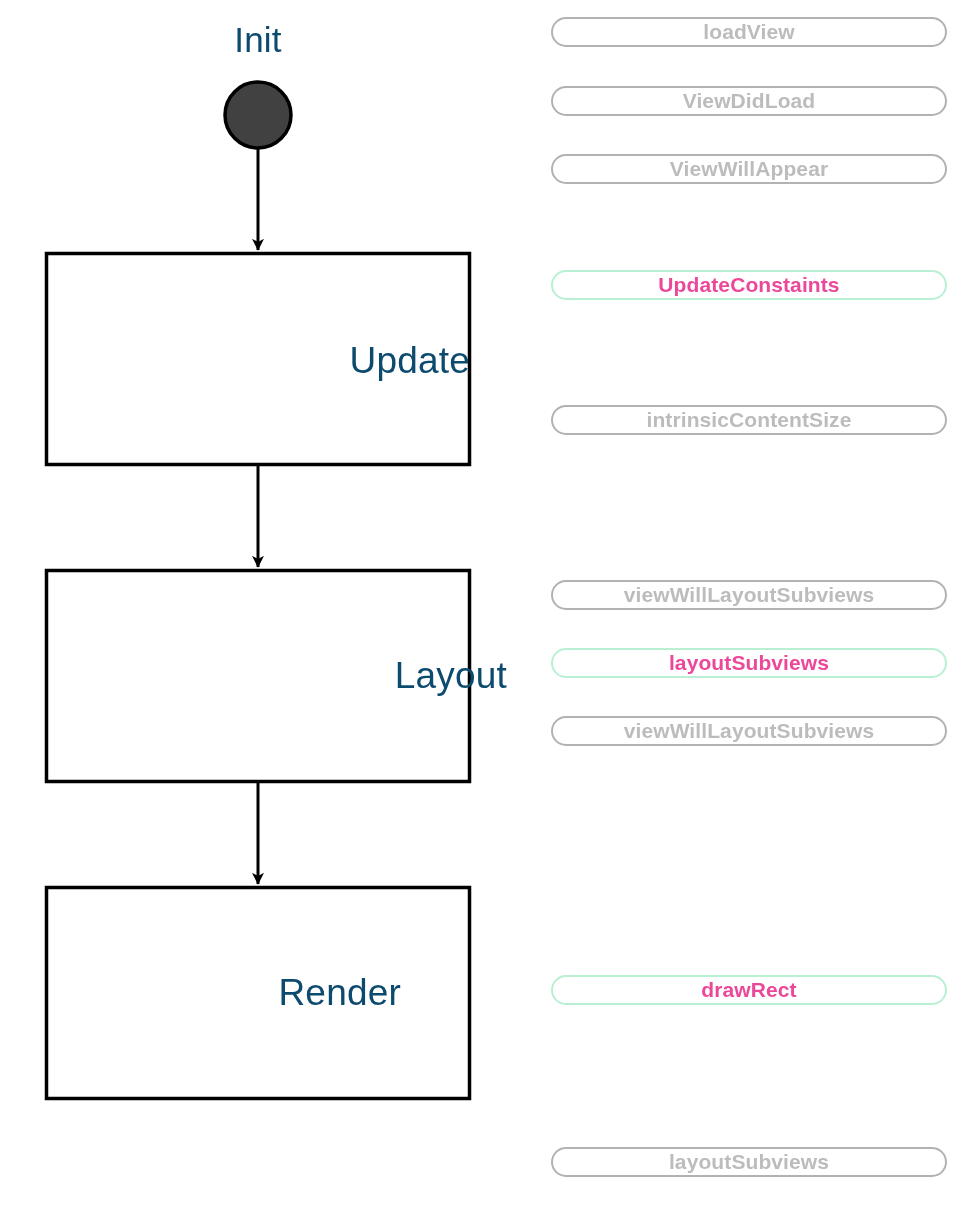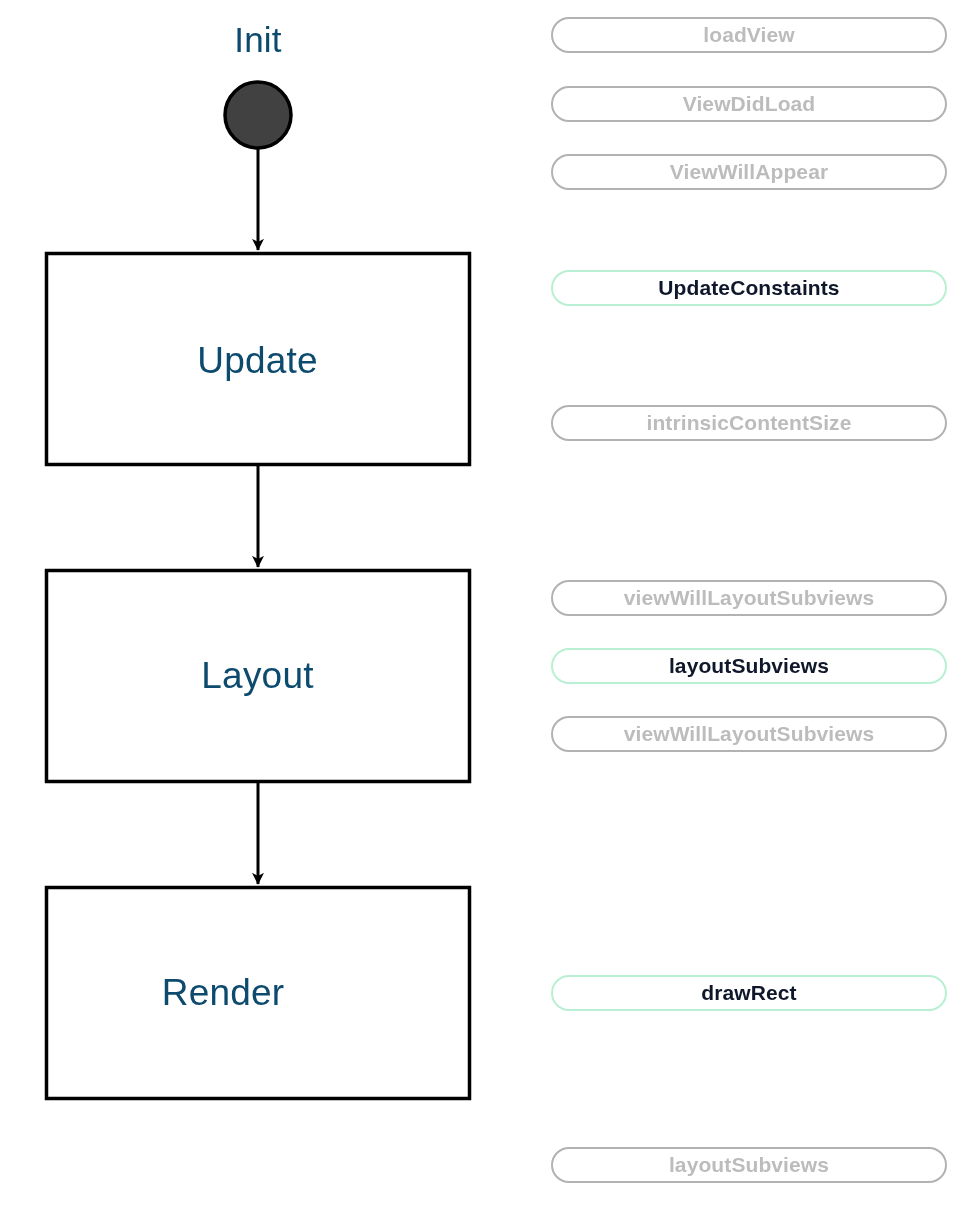--- a/index.html
+++ b/index.html
@@ -32,60 +32,61 @@
     text-align: center;
     color: #0c4a6e;
     font-weight: 400;
     letter-spacing: 0.2px;
     white-space: nowrap;
   }
 
   .stage-label {
     font-size: 37px;
     line-height: 37px;
+    text-align: right;
   }
 
   #init-label {
     left: 158px;
     top: 22px;
     width: 200px;
     font-size: 35px;
     line-height: 35px;
   }
 
   #update-label { left: 45px; top: 342px; width: 425px; }
-  #layout-label { left: 45px; top: 657px; width: 425px; }
+  #layout-label { left: 45px; top: 657px; width: 425px; padding-left: 37px; }
   #render-label { left: 45px; top: 974px; width: 356px; }
 
   
   .pill {
     position: absolute;
     left: 551px;
     width: 396px;
-    height: 36px;
+    height: 30px;
     box-sizing: border-box;
     border-radius: 24px;
     border: 2px solid #b2b2b2;
     background: #ffffff;
     display: flex;
     align-items: center;
     justify-content: center;
   }
   .pill-label {
     font-size: 21px;
     font-weight: bold;
     letter-spacing: 0.1px;
     color: #bcbcbc;
     white-space: nowrap;
   }
   .pill.active {
     border-color: #b9f0d4;
   }
   .pill.active .pill-label {
-    color: #0f172a;
+    color: #ec4899;
   }
 </style>
 </head>
 <body>
 
 <div id="canvas">
 
   <svg id="flow-svg" viewBox="0 0 520 1206" xmlns="http://www.w3.org/2000/svg">
     <defs>
       <marker id="swallowtail" markerWidth="14" markerHeight="14" refX="11.2" refY="6" orient="auto" markerUnits="userSpaceOnUse">

